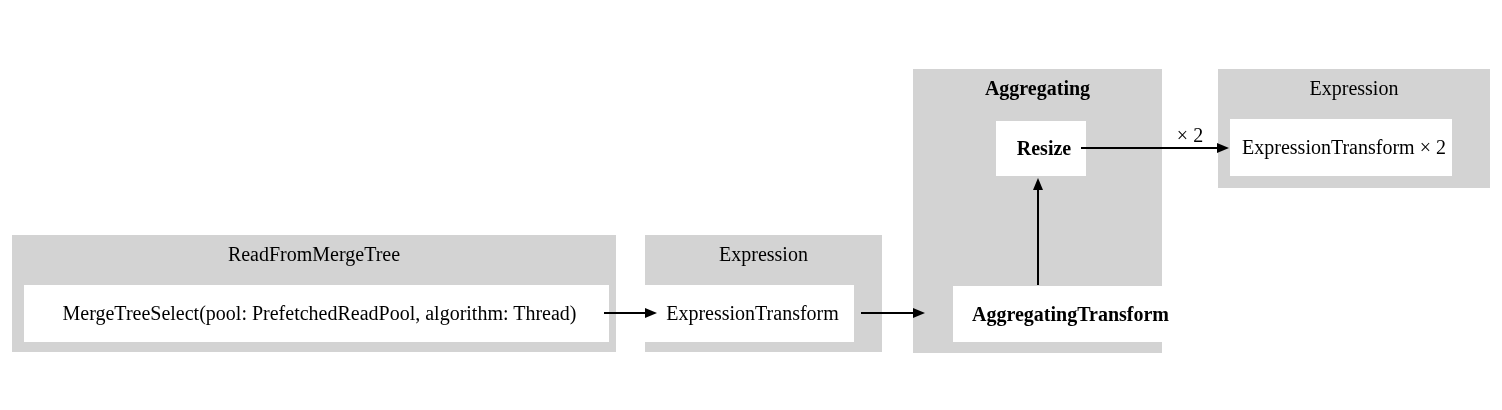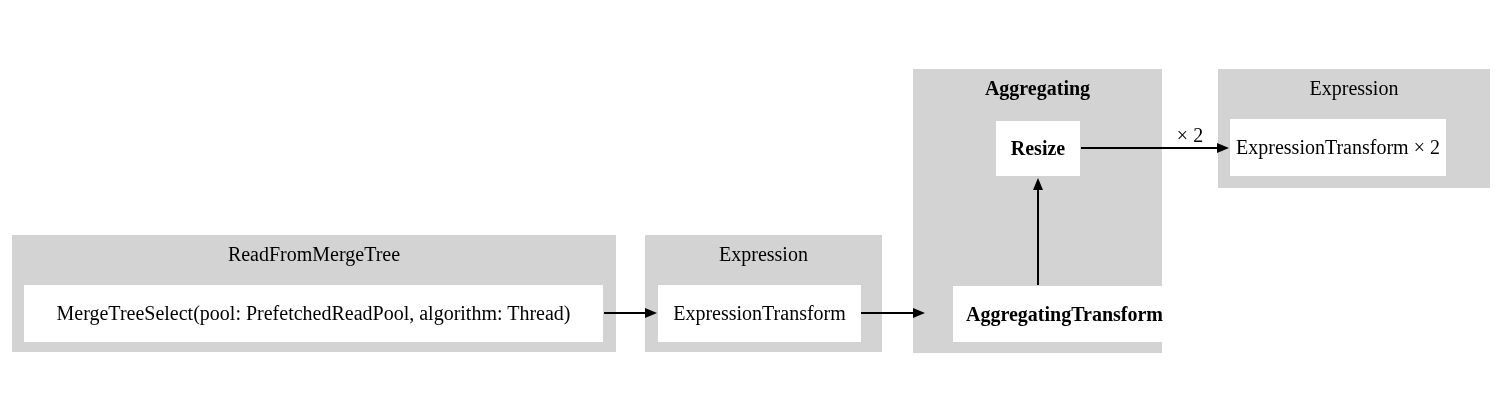--- a/index.html
+++ b/index.html
@@ -31,20 +31,21 @@
     white-space: nowrap;
   }
   .node {
     position: absolute;
     background: #ffffff;
     display: flex;
     align-items: center;
     justify-content: center;
     font-size: 20px;
     white-space: nowrap;
+    padding-left: 6px;
   }
   .edges-svg {
     position: absolute;
     left: 0;
     top: 0;
     width: 1502px;
     height: 410px;
     pointer-events: none;
   }
   .edge-label {
@@ -62,21 +63,21 @@
 
   <div class="cluster" style="left:12px; top:235px; width:604px; height:117px;">
     <div class="cluster-label">ReadFromMergeTree</div>
     <div class="node" style="left:12px; top:50px; width:579px; height:57px;text-align:right;">
       <span>MergeTreeSelect(pool: PrefetchedReadPool, algorithm: Thread)</span>
     </div>
   </div>
 
   <div class="cluster" style="left:645px; top:235px; width:237px; height:117px;">
     <div class="cluster-label">Expression</div>
-    <div class="node" style="left:13px; top:50px; width:203px; height:57px;text-align:right;">
+    <div class="node" style="left:0; top:50px; width:203px; height:57px;text-align:right;">
       <span>ExpressionTransform</span>
     </div>
   </div>
 
   <div class="cluster" style="left:913px; top:69px; width:249px; height:284px;font-weight:bold;">
     <div class="cluster-label">Aggregating</div>
     <div class="node" style="left:83px; top:52px; width:84px; height:55px;">
       <span>Resize</span>
     </div>
     <div class="node" style="left:13px; top:217px; width:223px; height:56px;margin-left:27px;">

